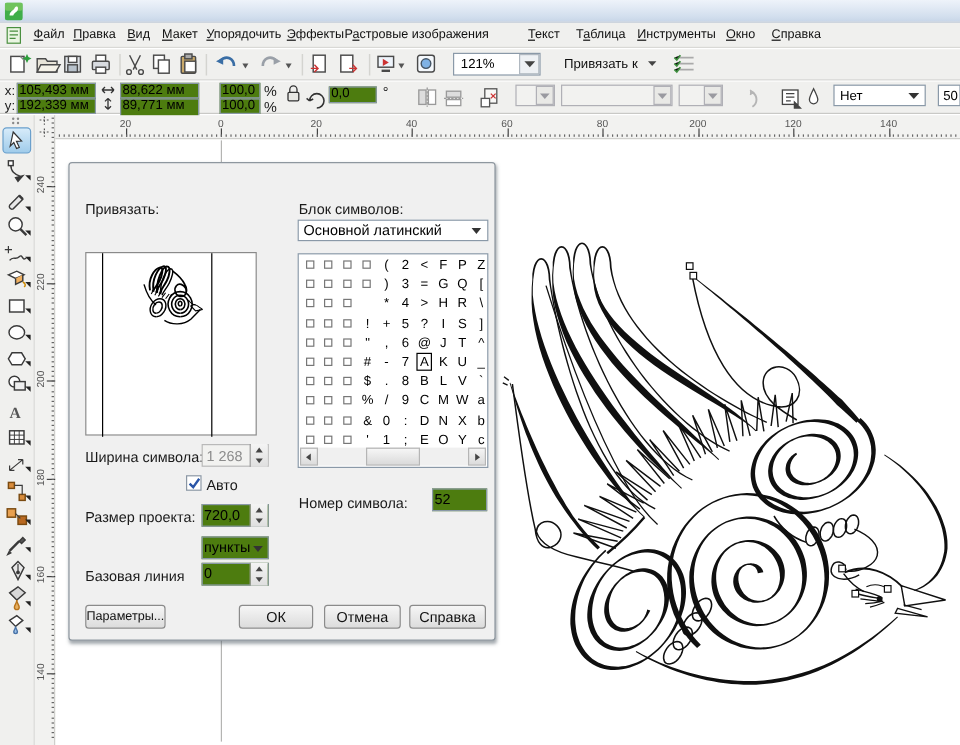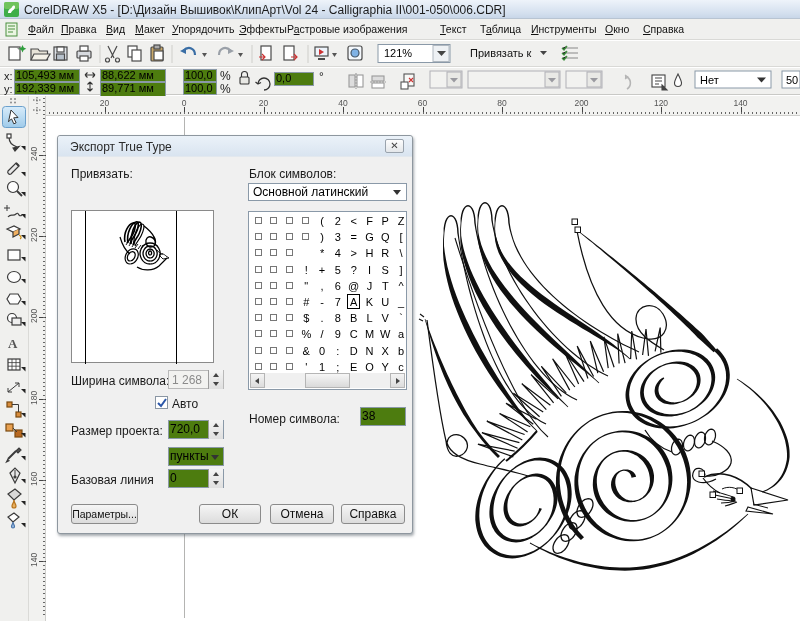--- a/index.html
+++ b/index.html
@@ -90,21 +90,20 @@
 <rect x="699" y="471" width="5.5" height="5.5" fill="#fff" stroke="#101010" stroke-width="1"></rect>
 <rect x="710" y="492" width="5.5" height="5.5" fill="#fff" stroke="#101010" stroke-width="1"></rect>
 <rect x="737" y="488" width="5.5" height="5.5" fill="#fff" stroke="#101010" stroke-width="1"></rect>
 </svg>
 <div id="titlebar">
  <svg class="abs" style="left:4px;top:2px" width="15" height="15">
       <rect x="0" y="0" width="15" height="15" rx="2" fill="#3fae49"></rect>
       <rect x="0" y="0" width="15" height="7" rx="2" fill="#8fd06a" opacity=".6"></rect>
       <path d="M4 11 C4 7 7 7 8 5 C9 3 11 3 11 5 C11 8 8 8 7 11 Z" fill="#fff"></path>
     </svg>
- <span class="txt">CorelDRAW X5 - [D:\Дизайн Вышивок\КлипАрт\Vol 24 - Calligraphia II\001-050\006.CDR]</span>
 </div>
 <div id="menubar">
  <svg class="abs" style="left:5px;top:3px" width="13" height="15">
       <rect x="1" y="1" width="11" height="13" fill="#eaf5e2" stroke="#4a8f3f"></rect>
       <path d="M3 4h7M3 7h7M3 10h5" stroke="#4a8f3f" stroke-width="1"></path>
     </svg>
  <span class="mi" style="left:28px"><u>Ф</u>айл</span>
  <span class="mi" style="left:61px"><u>П</u>равка</span>
  <span class="mi" style="left:106px"><u>В</u>ид</span>
  <span class="mi" style="left:135px"><u>М</u>акет</span>
@@ -688,24 +687,20 @@
         <path d="M21 317 l4.5 0 0 4.5 Z"></path>
         <path d="M21 337 l4.5 0 0 4.5 Z"></path>
         <path d="M21 360 l4.5 0 0 4.5 Z"></path>
         <path d="M21 383 l4.5 0 0 4.5 Z"></path>
         <path d="M21 405 l4.5 0 0 4.5 Z"></path>
         <path d="M21 427 l4.5 0 0 4.5 Z"></path>
 </g>
 </svg>
   </div>
 <div id="dlg">
- <div id="dlgtitle">
-      <span style="position:absolute;left:12px;top:4px;font-size:12px">Экспорт True Type</span>
-  <span style="position:absolute;right:8px;top:3px;width:19px;height:14px;border:1px solid #9aa3ad;border-radius:2px;background:linear-gradient(#fdfdfd,#e4e7ea);text-align:center;line-height:12px;font-size:10px;color:#444">✕</span>
- </div>
  <span class="lbl" style="left:13px;top:31px">Привязать:</span>
  <div class="abs" style="left:13px;top:74px;width:143px;height:153px;background:#fff;border:1px solid #8a8a8a">
    <div class="abs" style="left:13px;top:0;width:1px;height:153px;background:#000"></div>
    <div class="abs" style="left:104px;top:0;width:1px;height:153px;background:#000"></div>
    <svg class="abs" style="left:45px;top:9px" width="52" height="56" fill="none" stroke="#000" stroke-width="1.15">
 <g stroke-width="1.6">
           <path d="M8 22 C6 12 12 4 16 3 C20 2 18 10 16 14 C14 18 11 21 10 23"></path>
 <path d="M11 23 C9 13 15 3 19 2 C23 1 21 9 19 13 C17 17 14 20 13 24"></path>
 <path d="M14 24 C13 14 18 3 22 2 C26 2 24 10 22 14 C20 18 17 21 16 25"></path>
         </g>
@@ -849,14 +844,14 @@
         <div class="abs" style="left:0;top:0;width:15px;height:15px;background:linear-gradient(#f4f4f4,#dcdcdc);border:1px solid #b5b5b5">
           <span style="position:absolute;left:4px;top:4px;border-top:3.5px solid transparent;border-bottom:3.5px solid transparent;border-right:4px solid #444"></span>
         </div>
         <div class="abs" style="right:0;top:0;width:15px;height:15px;background:linear-gradient(#f4f4f4,#dcdcdc);border:1px solid #b5b5b5">
           <span style="position:absolute;left:5px;top:4px;border-top:3.5px solid transparent;border-bottom:3.5px solid transparent;border-left:4px solid #444"></span>
         </div>
         <div class="abs" style="left:55px;top:0;width:45px;height:15px;background:linear-gradient(#f6f6f6,#dadada);border:1px solid #b5b5b5"></div>
       </div>
     </div>
  <span class="lbl" style="left:191px;top:276px">Номер символа:</span>
- <span class="inp" style="left:302px;top:271px;width:46px;height:19px;font-size:12px;line-height:17px">38</span>
+ <span class="inp" style="left:302px;top:271px;width:46px;height:19px;font-size:12px;line-height:17px">52</span>
 </div>
 
 </body></html>

